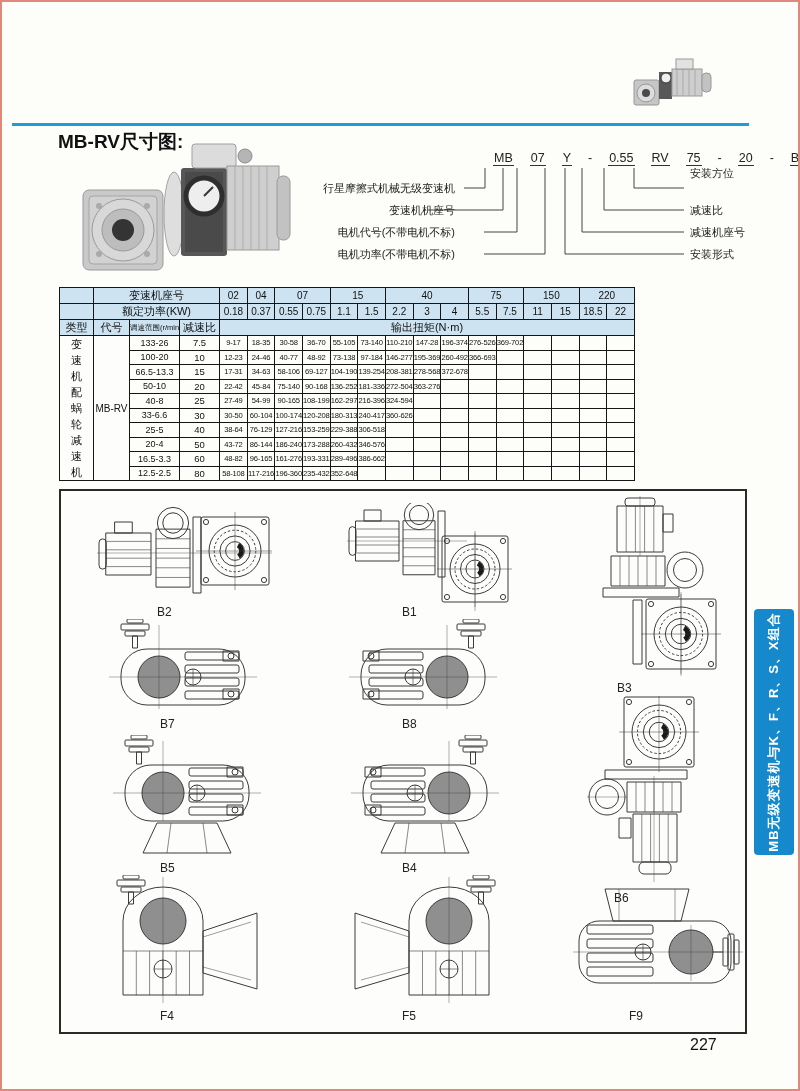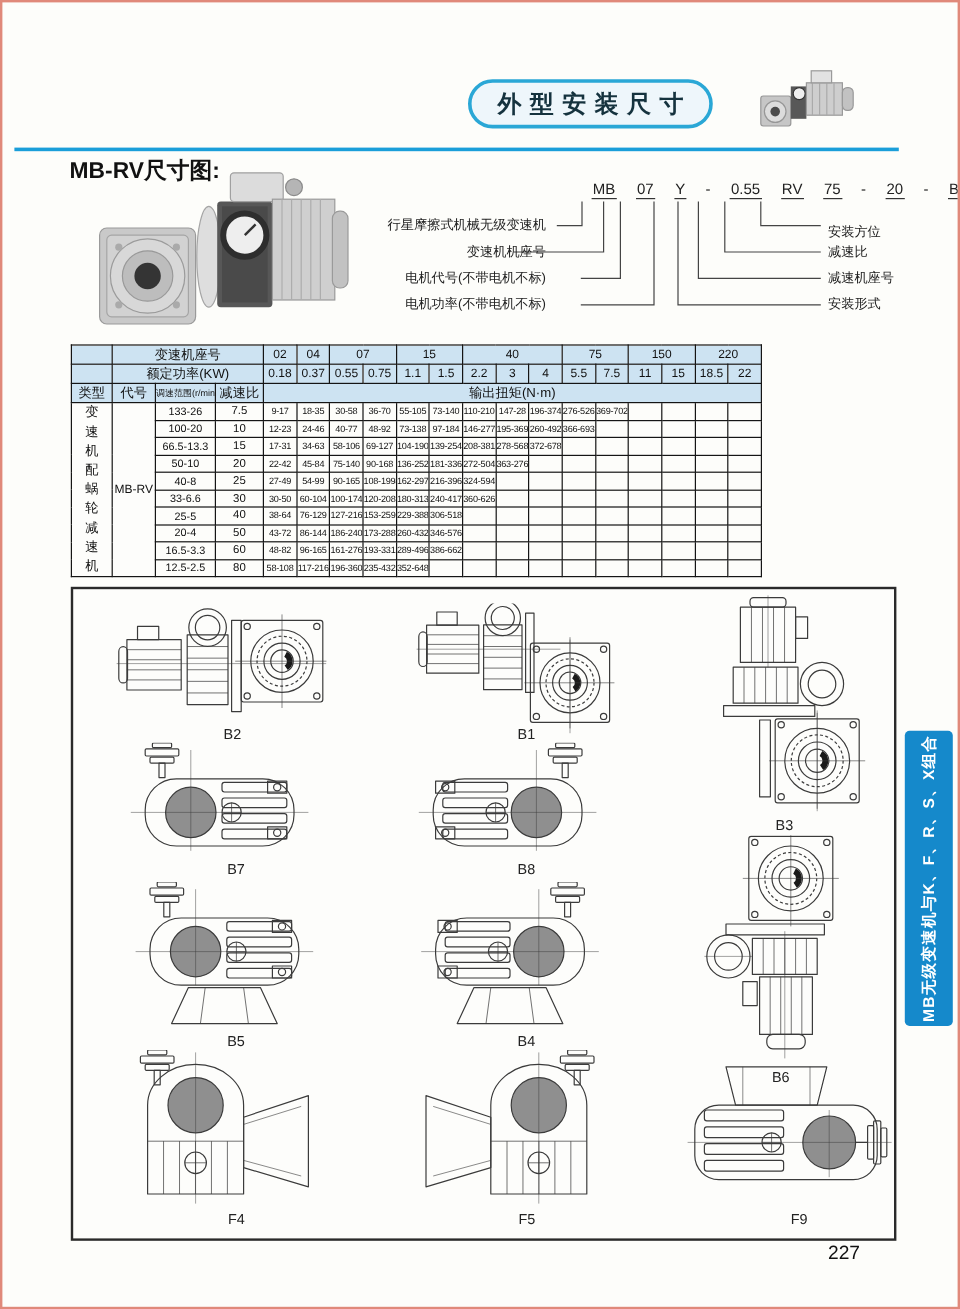--- a/index.html
+++ b/index.html
@@ -31,33 +31,32 @@
   td.hb.sm{font-size:7.5px}
   td.hb.num{font-size:10px}
   td.vert{font-size:11px;line-height:16px;width:34px;background:#fdfdfb}
   td.code{font-size:10px;background:#fdfdfb}
   td.rng{font-size:9px}
   td.ratio{font-size:9.5px}
   td.tq{font-size:7.6px;letter-spacing:-0.2px}
 
   .draw-box{position:absolute;left:57px;top:487px;width:688px;height:545px;border:2px solid #2a2a2a;background:#fdfdfb}
   .diag{position:absolute}
-  .dlabel{position:absolute;width:44px;text-align:right;font-size:12px;color:#222}
+  .dlabel{position:absolute;width:44px;text-align:left;font-size:12px;color:#222}
 
   .side-tab{position:absolute;left:752px;top:607px;width:40px;height:246px;background:#1589cb;border-radius:4px}
   .side-tab span{position:absolute;left:50%;top:50%;transform:translate(-50%,-50%) rotate(-90deg);
                  white-space:nowrap;color:#fff;font-weight:bold;font-size:13px;letter-spacing:1px}
   .page-num{position:absolute;left:688px;top:1034px;font-size:16px;font-weight:normal;color:#111}
 </style>
 </head>
 <body>
 
 <div id="page">
 
-  <div class="badge">外型安装尺寸</div>
 
   <div class="mini-photo">
     <svg width="88" height="54" viewBox="0 0 88 54">
       <rect x="4" y="24" width="25" height="25" rx="2" fill="#c6c6c6" stroke="#979797"></rect>
       <circle cx="16" cy="37" r="9" fill="#dcdcdc" stroke="#979797"></circle>
       <circle cx="16" cy="37" r="4" fill="#4a4a4a"></circle>
       <rect x="29" y="16" width="13" height="27" fill="#585858"></rect>
       <circle cx="36" cy="22" r="5" fill="#eee" stroke="#333"></circle>
       <rect x="42" y="13" width="30" height="27" fill="#cecece" stroke="#9a9a9a"></rect>
       <line x1="47" y1="13" x2="47" y2="40" stroke="#aaa"></line>
@@ -122,21 +121,21 @@
     <path d="M233,8 V94 H352"></path>
     <path d="M250,8 V72 H352"></path>
     <path d="M272,8 V50 H352"></path>
     <path d="M302,8 V28 H352"></path>
   </svg>
 
   <div class="mlabel left" style="top:180px">行星摩擦式机械无级变速机</div>
   <div class="mlabel left" style="top:202px">变速机机座号</div>
   <div class="mlabel left" style="top:224px">电机代号(不带电机不标)</div>
   <div class="mlabel left" style="top:246px">电机功率(不带电机不标)</div>
-  <div class="mlabel right" style="top:186px">安装方位</div>
+  <div class="mlabel right" style="top:165px">安装方位</div>
   <div class="mlabel right" style="top:202px">减速比</div>
   <div class="mlabel right" style="top:224px">减速机座号</div>
   <div class="mlabel right" style="top:246px">安装形式</div>
 
   <div class="spec-wrap">
     <table id="spec-table">
       <colgroup>
         <col style="width:34px">
           <col style="width:36px">
           <col style="width:50px">

